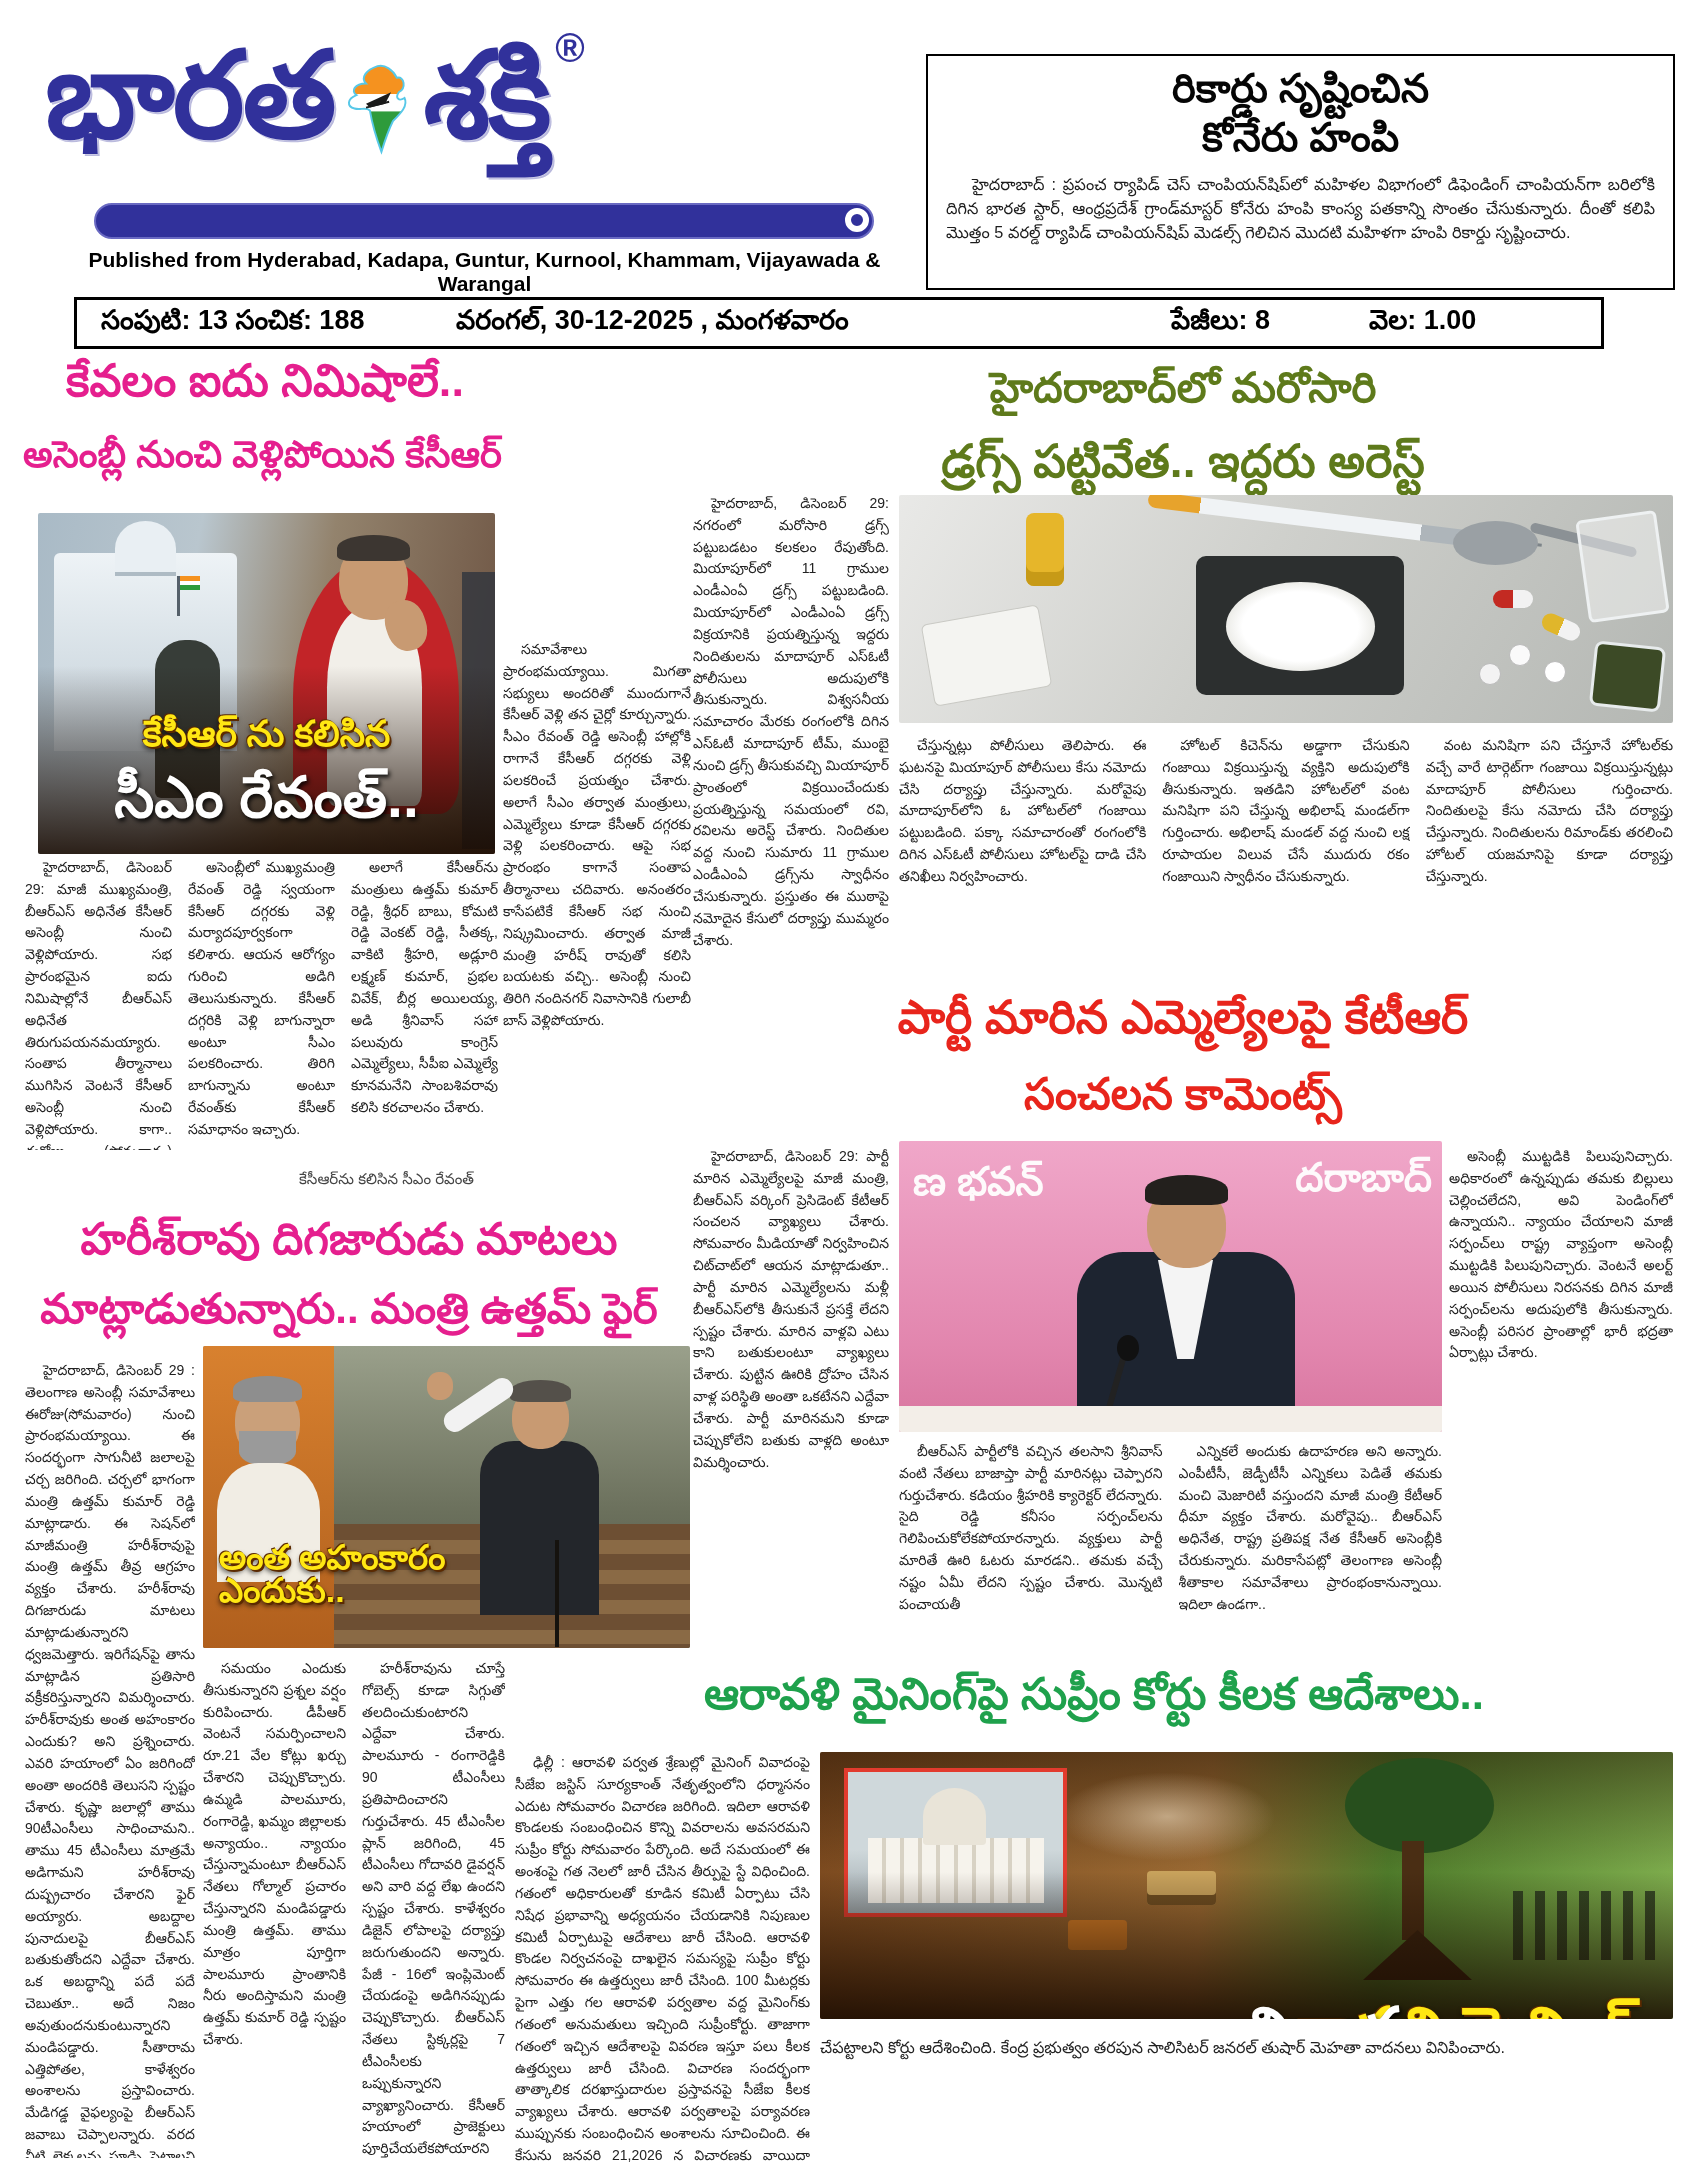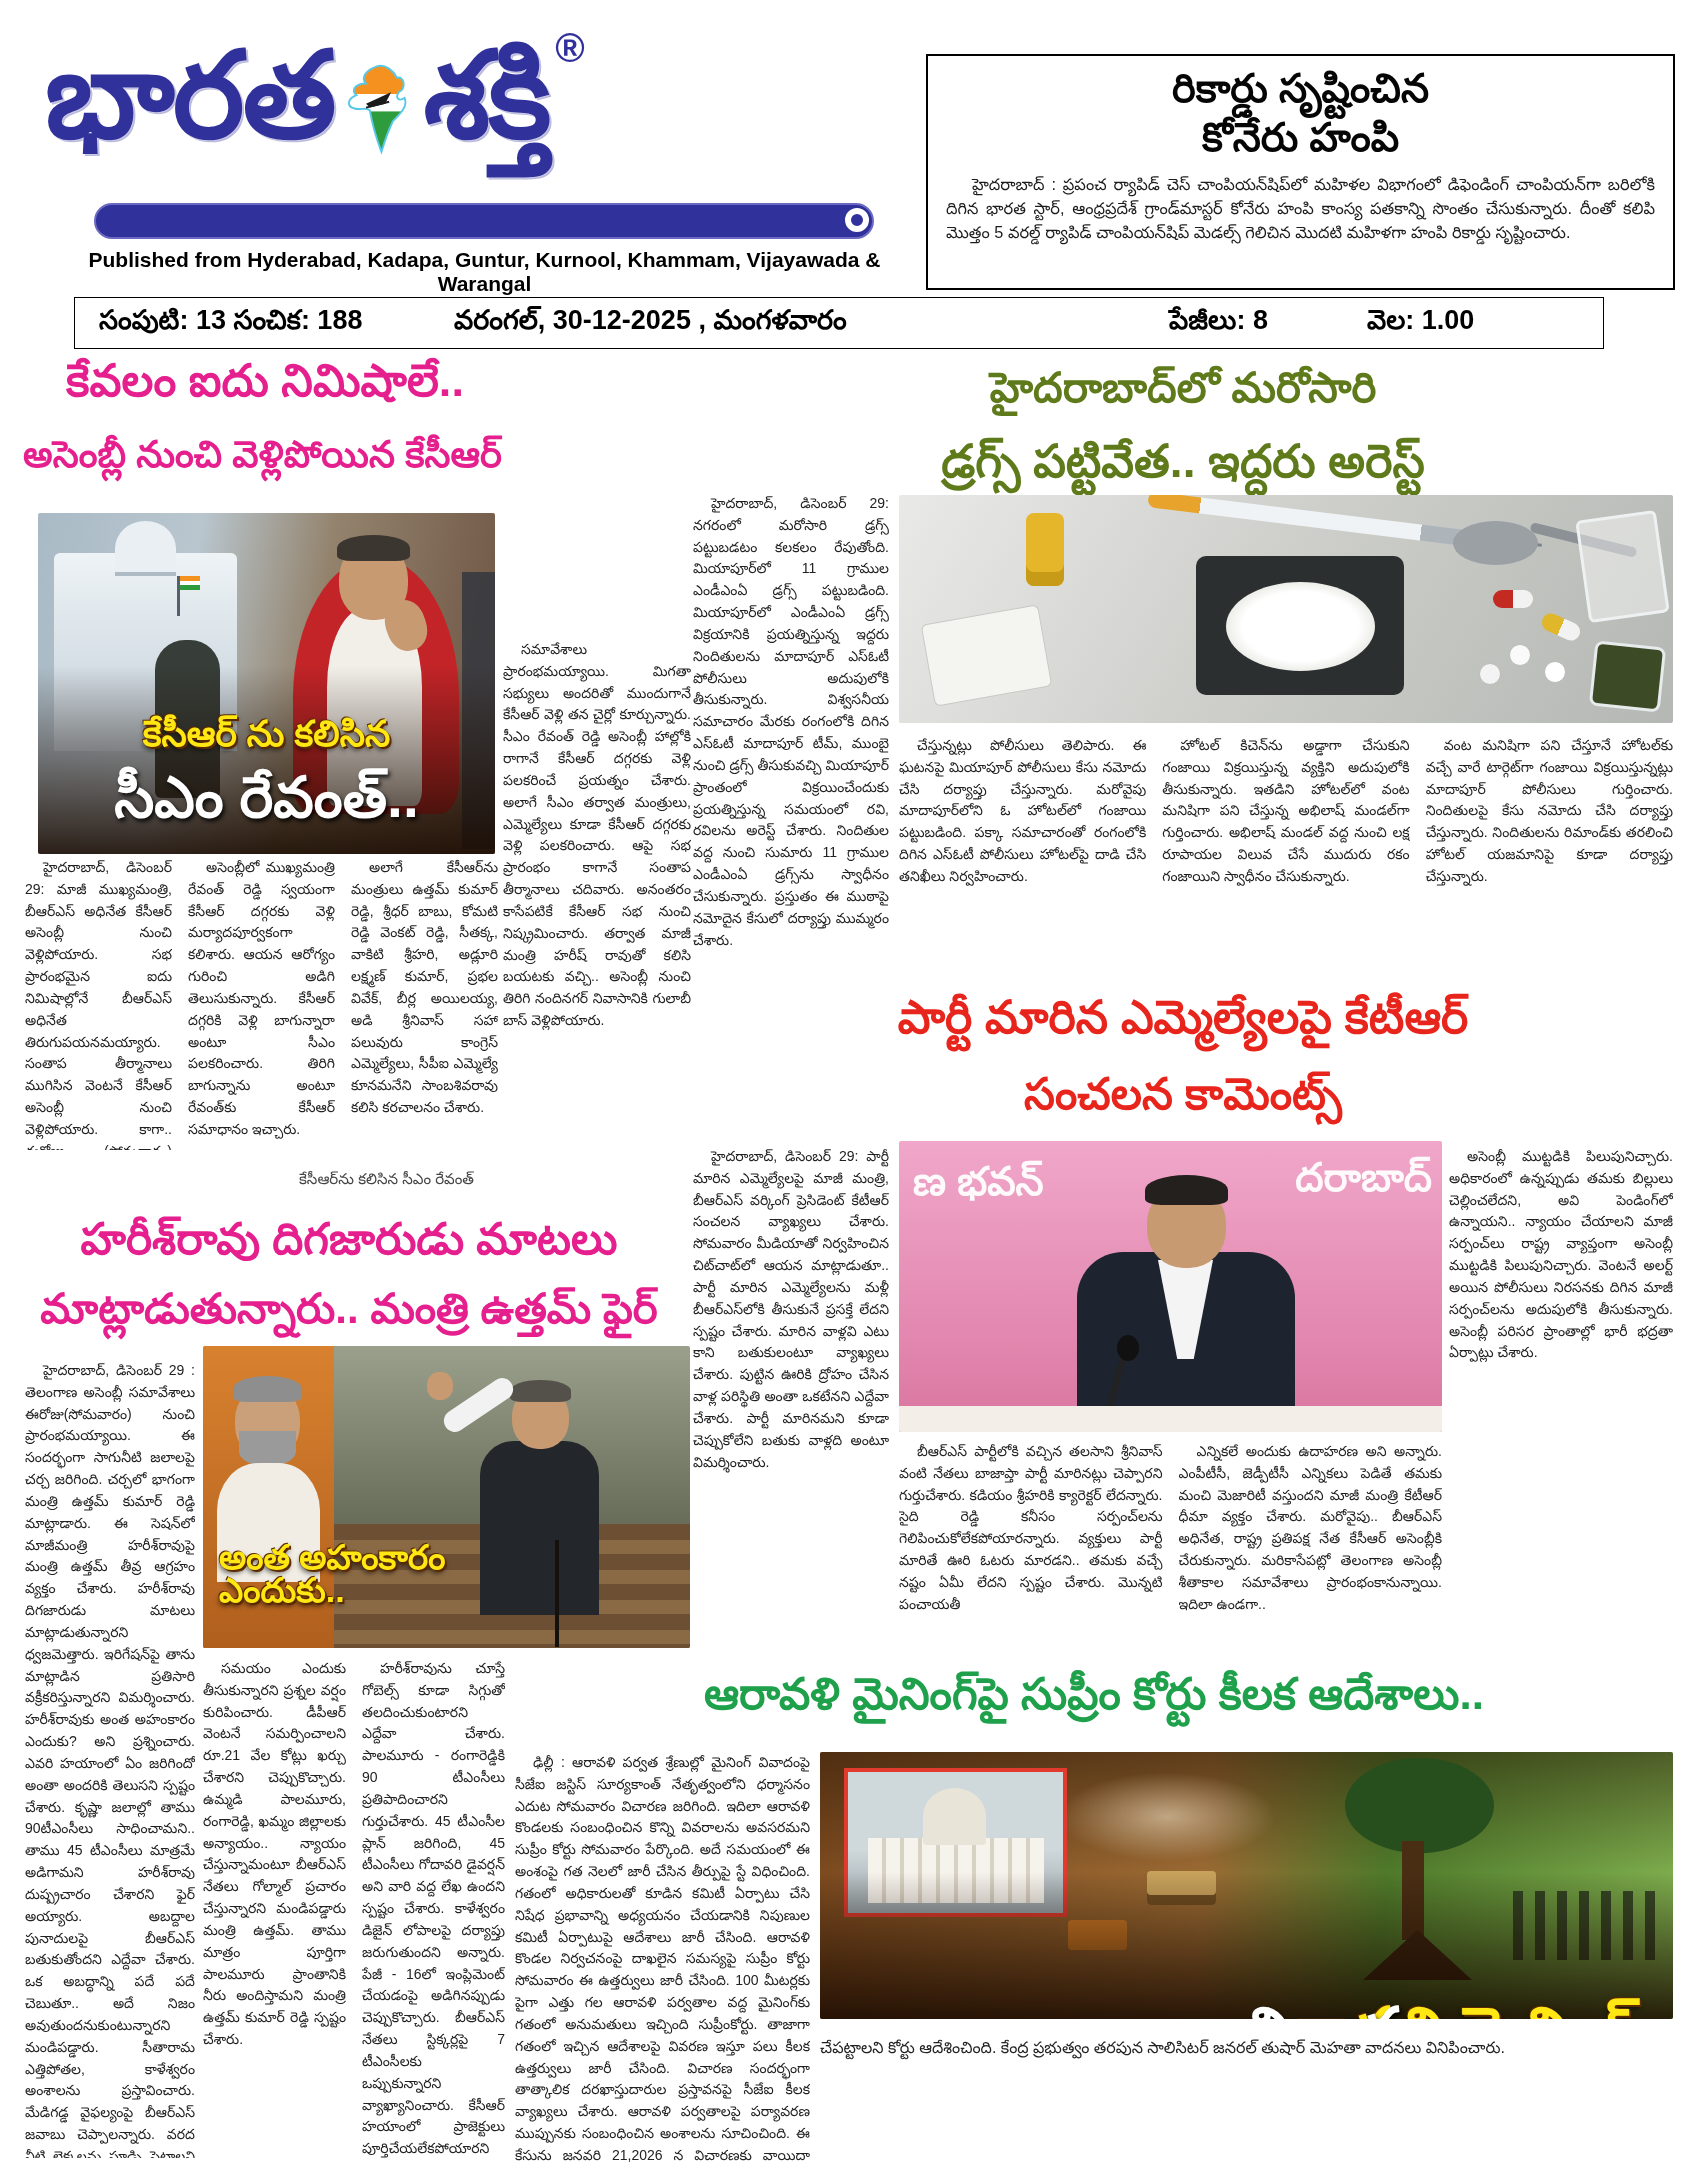--- a/index.html
+++ b/index.html
@@ -11,21 +11,21 @@
   .logo-word{font-size:121px;font-weight:800;color:#31319b;letter-spacing:-2px;
              text-shadow:0 0 2px #fff,2px 2px 0 rgba(49,49,155,.35)}
   .reg{font-size:40px;font-weight:700;color:#31319b;align-self:flex-start;margin-top:8px}
   .logo-bar{background:#31319b;border-radius:18px;border:2px solid #6a6ac2}
   .bar-curl{position:absolute;right:3px;top:3px;width:24px;height:24px;border-radius:50%;
             background:#31319b;border:6px solid #fff;box-shadow:0 0 0 2px #31319b}
   .tagline{font-weight:bold;font-size:21px;text-align:center;color:#000}
   .hampi-box{border:2px solid #000;padding:8px 18px;background:#fff}
   .hampi-h{font-size:40px;font-weight:800;text-align:center;line-height:1.22;color:#050505}
   .hampi-body{margin-top:10px;font-size:16.3px;line-height:1.5;text-align:justify;text-indent:26px;color:#1c1c1c}
-  .dateline{border:1px solid #000000;background:#fff}
+  .dateline{border:3px solid #000000;background:#fff}
   .dateline span{position:absolute;top:50%;transform:translateY(-50%);font-weight:bold;font-size:27px;white-space:nowrap;color:#000}
   .headline{font-weight:800;text-align:center;line-height:1.12;white-space:nowrap}
   .pink{color:#e51f8e}
   .olive{color:#5e7a1b}
   .red{color:#e8251c}
   .green{color:#1fa14c}
   .body-col{font-size:14px;line-height:1.56;text-align:justify;color:#222;overflow:hidden;text-indent:18px}
   .cols{display:flex;gap:16px}
   .cols .body-col{flex:1}
   .photo{position:absolute;overflow:hidden;border-radius:2px;background:#888}

